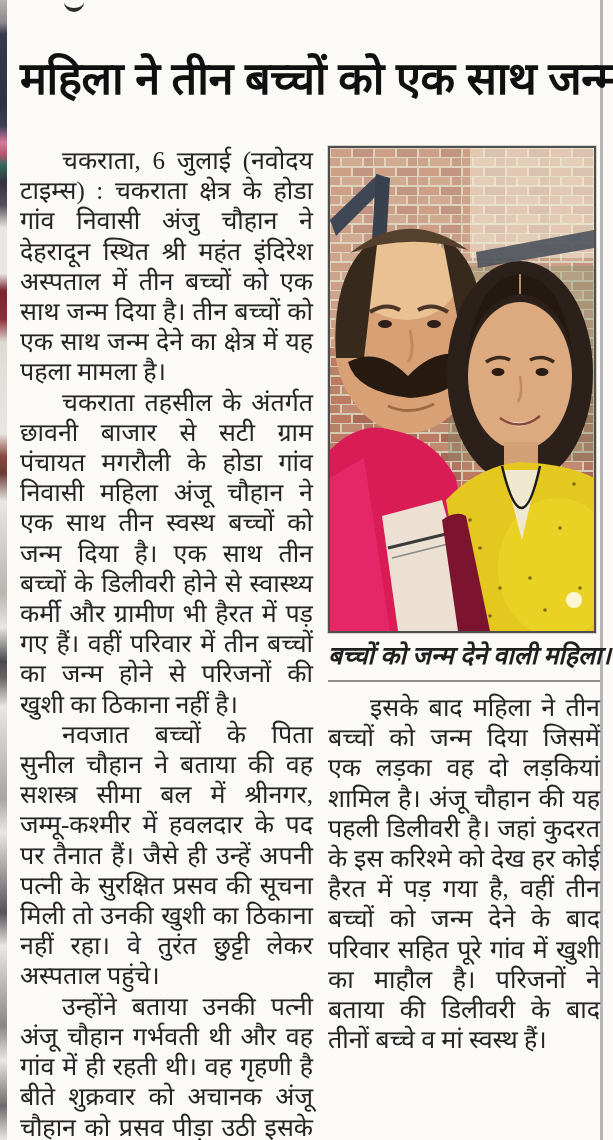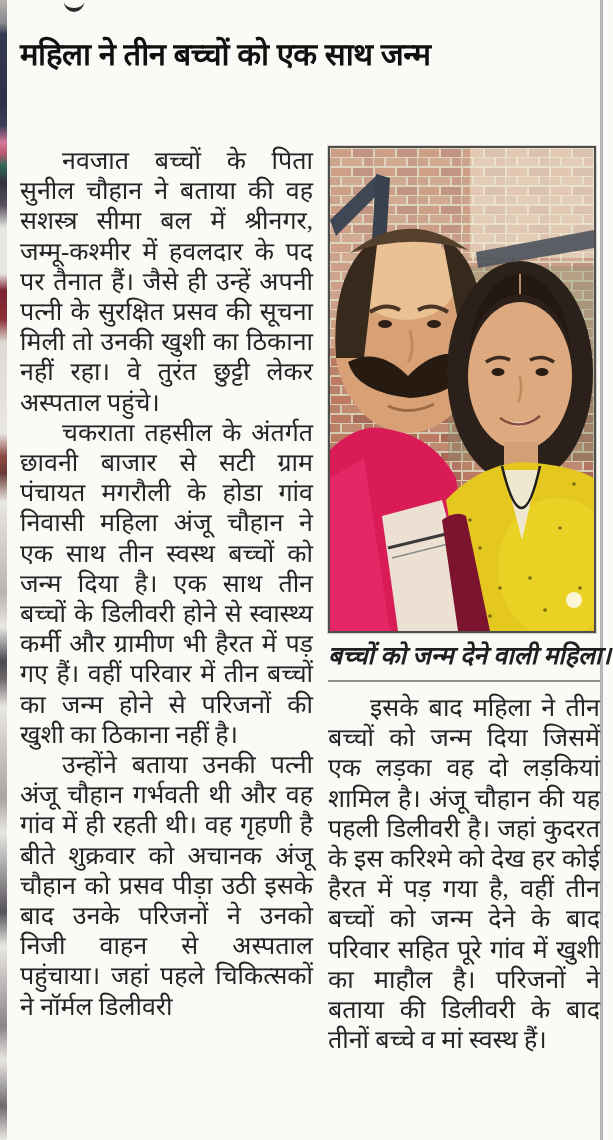--- a/index.html
+++ b/index.html
@@ -24,24 +24,24 @@
   .top-remnant{
     position:absolute;left:64px;top:0;width:20px;height:8px;
     border-bottom:4px solid #2b2b2b;border-radius:0 0 12px 12px;
   }
   
   .v-rule{
     position:absolute;left:600px;top:0;width:3px;height:1140px;
     background:#b7b5b8;
   }
   .headline{
-    position:absolute;left:20px;top:5px;width:578px;
+    position:absolute;left:20px;top:20px;width:578px;
     font-family:"Liberation Sans","DejaVu Sans",sans-serif;
     font-weight:bold;color:#101010;
-    font-size:31px;line-height:58px;letter-spacing:-0.5px;
+    font-size:45px;line-height:58px;letter-spacing:-0.5px;
   }
   .headline span{display:block;white-space:nowrap;}
   .columns{
     position:absolute;left:20px;top:146px;width:580px;
     display:flex;gap:15px;
   }
   .col-left{width:293px;}
   .col-right{width:272px;}
   .body-par{
     margin:0;font-size:25px;line-height:30.2px;text-align:justify;
@@ -73,22 +73,23 @@
   <div class="top-remnant"></div>
   <div class="v-rule"></div>
 
   <h1 class="headline">
     <span>महिला ने तीन बच्चों को एक साथ जन्म</span>
   </h1>
 
   <div class="columns">
 
     <div class="col-left">
+      <p class="body-par">चकराता, 6 जुलाई (नवोदय टाइम्स) : चकराता क्षेत्र के होडा गांव निवासी अंजु चौहान ने देहरादून स्थित श्री महंत इंदिरेश अस्पताल में तीन बच्चों को एक साथ जन्म दिया है। तीन बच्चों को एक साथ जन्म देने का क्षेत्र में यह पहला मामला है।</p>
+      <p class="body-par">चकराता तहसील के अंतर्गत छावनी बाजार से सटी ग्राम पंचायत मगरौली के होडा गांव निवासी महिला अंजू चौहान ने एक साथ तीन स्वस्थ बच्चों को जन्म दिया है। एक साथ तीन बच्चों के डिलीवरी होने से स्वास्थ्य कर्मी और ग्रामीण भी हैरत में पड़ गए हैं। वहीं परिवार में तीन बच्चों का जन्म होने से परिजनों की खुशी का ठिकाना नहीं है।</p>
       <p class="body-par">नवजात बच्चों के पिता सुनील चौहान ने बताया की वह सशस्त्र सीमा बल में श्रीनगर, जम्मू-कश्मीर में हवलदार के पद पर तैनात हैं। जैसे ही उन्हें अपनी पत्नी के सुरक्षित प्रसव की सूचना मिली तो उनकी खुशी का ठिकाना नहीं रहा। वे तुरंत छुट्टी लेकर अस्पताल पहुंचे।</p>
-      <p class="body-par">चकराता तहसील के अंतर्गत छावनी बाजार से सटी ग्राम पंचायत मगरौली के होडा गांव निवासी महिला अंजू चौहान ने एक साथ तीन स्वस्थ बच्चों को जन्म दिया है। एक साथ तीन बच्चों के डिलीवरी होने से स्वास्थ्य कर्मी और ग्रामीण भी हैरत में पड़ गए हैं। वहीं परिवार में तीन बच्चों का जन्म होने से परिजनों की खुशी का ठिकाना नहीं है।</p>
       <p class="body-par">उन्होंने बताया उनकी पत्नी अंजू चौहान गर्भवती थी और वह गांव में ही रहती थी। वह गृहणी है बीते शुक्रवार को अचानक अंजू चौहान को प्रसव पीड़ा उठी इसके बाद उनके परिजनों ने उनको निजी वाहन से अस्पताल पहुंचाया। जहां पहले चिकित्सकों ने नॉर्मल डिलीवरी</p>
     </div>
 
     <div class="col-right">
       <figure>
         <div class="photo-frame">
           <svg width="264" height="483" viewBox="0 0 264 483" xmlns="http://www.w3.org/2000/svg">
             <defs>
               <pattern id="bricks" width="44" height="19" patternUnits="userSpaceOnUse">
                 <rect width="44" height="19" fill="#d6cab4"></rect>

